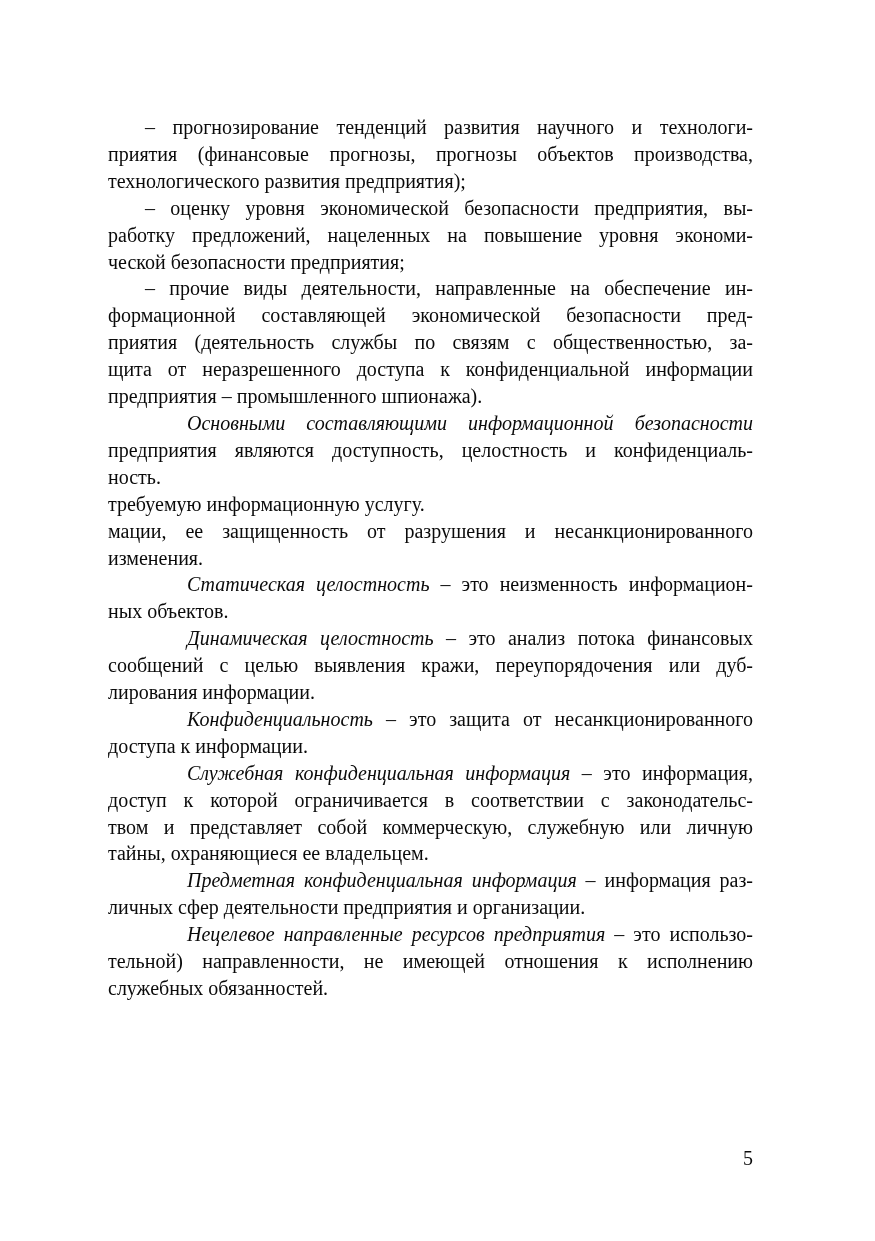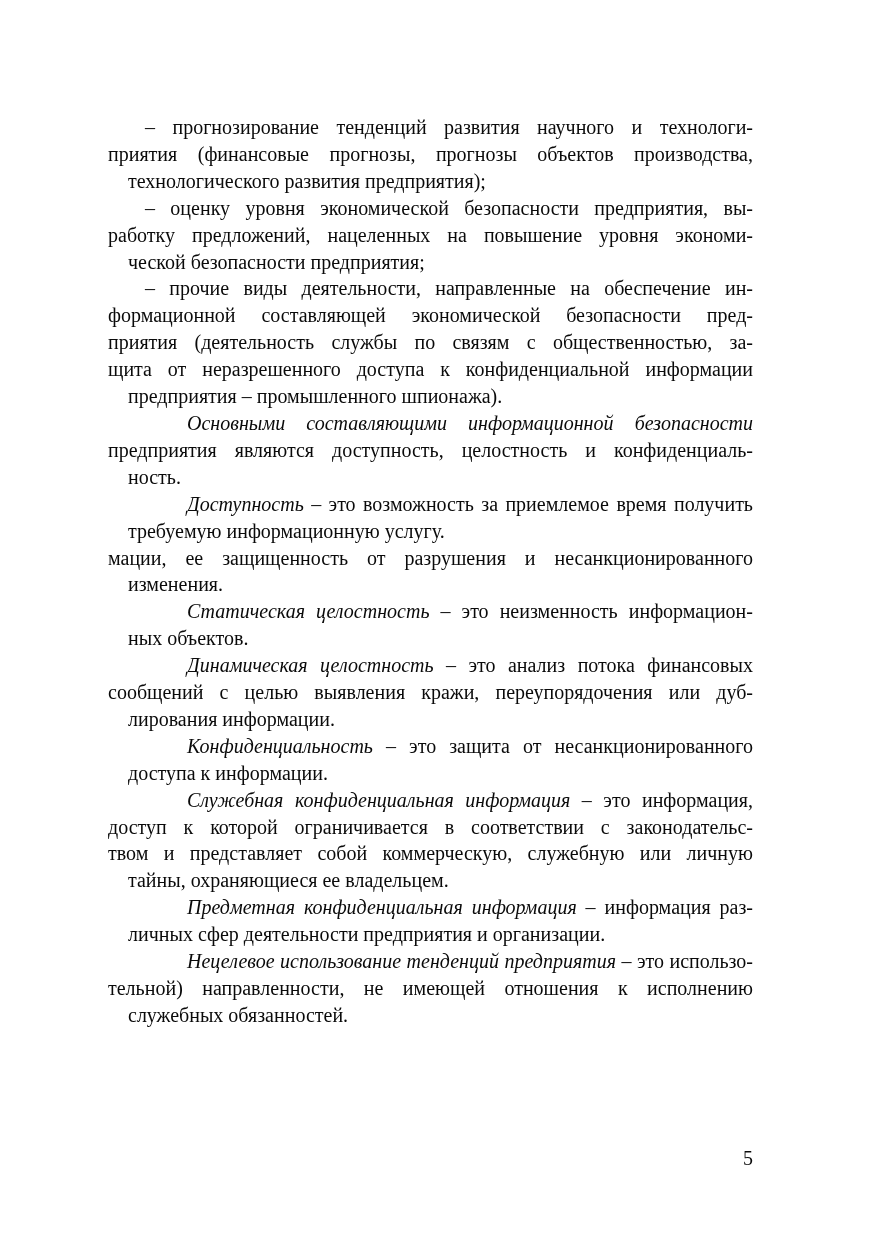--- a/index.html
+++ b/index.html
@@ -31,21 +31,20 @@
     line-height: 26.9px;
     text-align: justify;
     text-align-last: justify;
     white-space: normal;
   }
   .line.first {
     padding-left: 37px;
   }
   .line.last {
     text-align-last: auto;
-    margin-left: 20px;
   }
   .it {
     font-style: italic;
     margin-left: 42px;
   }
   .page-number {
     position: absolute;
     top: 1145px;
     right: 122px;
     font-size: 20px;
@@ -73,21 +72,20 @@
         <div class="line"><span>приятия (деятельность службы по связям с общественностью, за-</span></div>
         <div class="line"><span>щита от неразрешенного доступа к конфиденциальной информации</span></div>
         <div class="line last"><span>предприятия – промышленного шпионажа).</span></div>
       </div>
       <div class="paragraph">
         <div class="line first"><span class="it">Основными составляющими информационной безопасности</span></div>
         <div class="line"><span>предприятия являются доступность, целостность и конфиденциаль-</span></div>
         <div class="line last"><span>ность.</span></div>
       </div>
       <div class="paragraph">
-        <div class="line first"><span class="it">Доступность</span><span> – это возможность за приемлемое время получить</span></div>
         <div class="line last"><span>требуемую информационную услугу.</span></div>
       </div>
       <div class="paragraph">
         <div class="line"><span>мации, ее защищенность от разрушения и несанкционированного</span></div>
         <div class="line last"><span>изменения.</span></div>
       </div>
       <div class="paragraph">
         <div class="line first"><span class="it">Статическая целостность</span><span> – это неизменность информацион-</span></div>
         <div class="line last"><span>ных объектов.</span></div>
       </div>
@@ -104,19 +102,19 @@
         <div class="line first"><span class="it">Служебная конфиденциальная информация</span><span> – это информация,</span></div>
         <div class="line"><span>доступ к которой ограничивается в соответствии с законодательс-</span></div>
         <div class="line"><span>твом и представляет собой коммерческую, служебную или личную</span></div>
         <div class="line last"><span>тайны, охраняющиеся ее владельцем.</span></div>
       </div>
       <div class="paragraph">
         <div class="line first"><span class="it">Предметная конфиденциальная информация</span><span> – информация раз-</span></div>
         <div class="line last"><span>личных сфер деятельности предприятия и организации.</span></div>
       </div>
       <div class="paragraph">
-        <div class="line first"><span class="it">Нецелевое использование тенденций предприятия</span><span> – это использо-</span></div>
+        <div class="line first"><span class="it">Нецелевое направленные ресурсов предприятия</span><span> – это использо-</span></div>
         <div class="line"><span>тельной) направленности, не имеющей отношения к исполнению</span></div>
         <div class="line last"><span>служебных обязанностей.</span></div>
       </div>
     </div>
   <div class="page-number">5</div>
 </div>
 
 </body></html>

